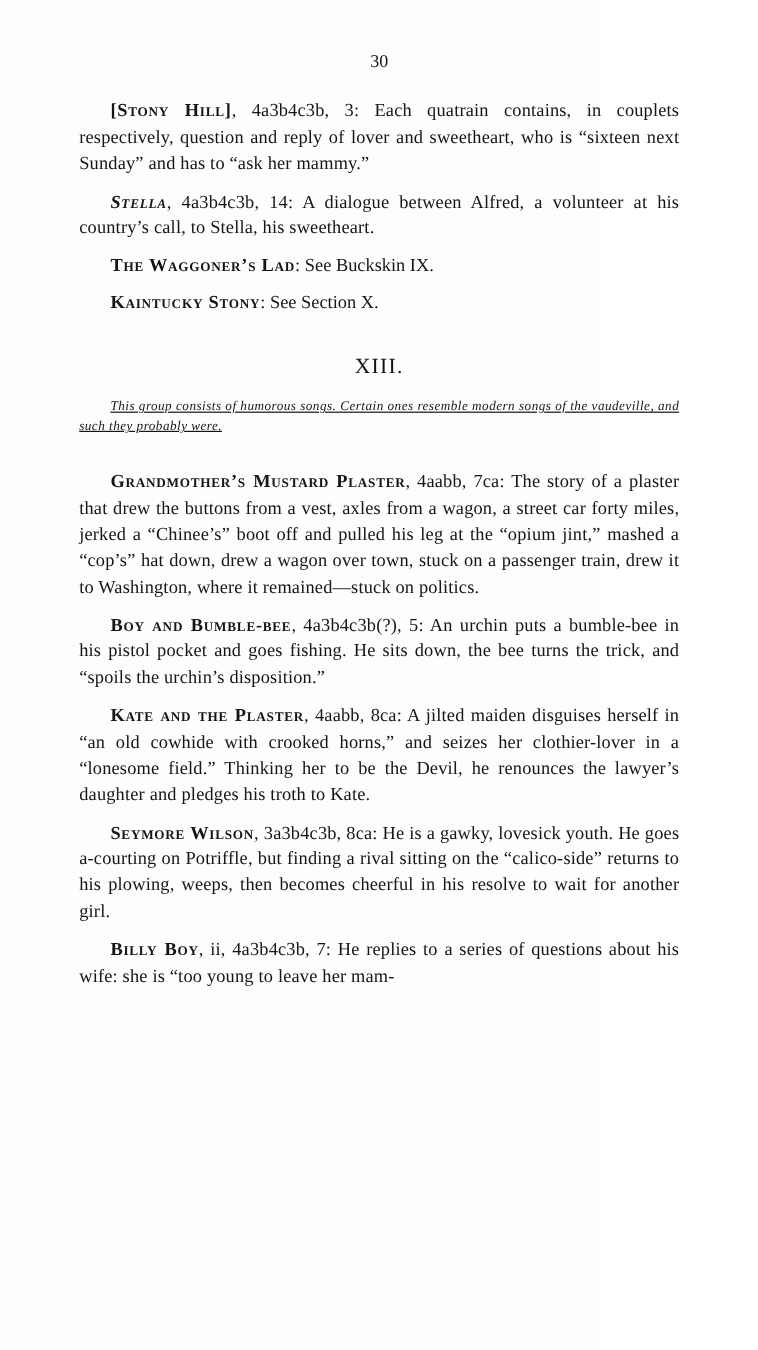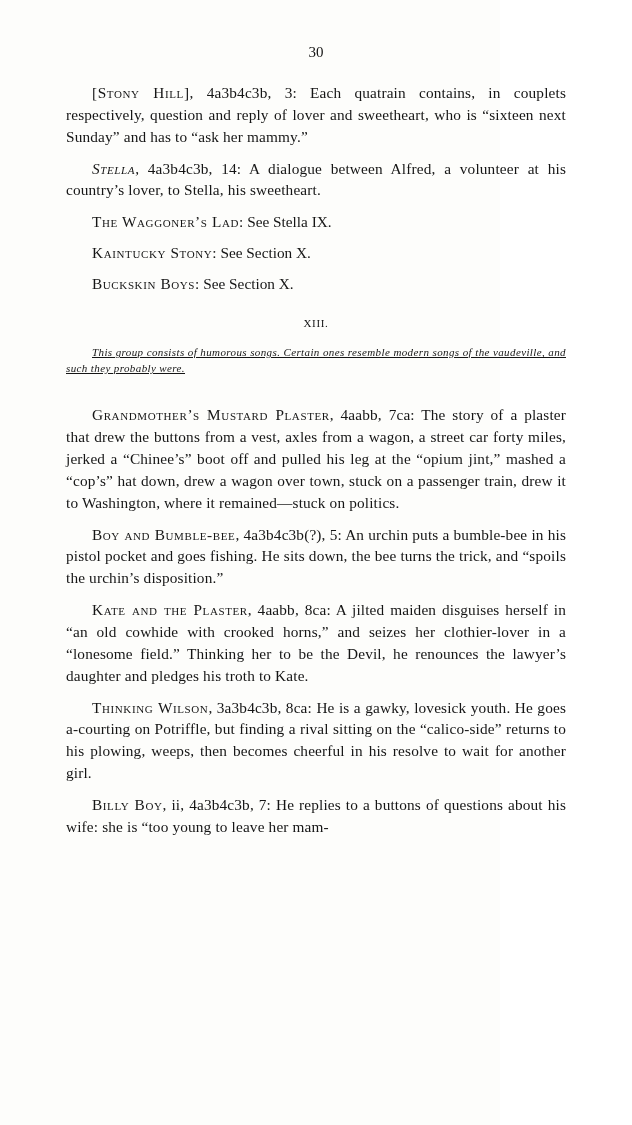--- a/index.html
+++ b/index.html
@@ -52,29 +52,30 @@
     margin: 0 0 1px 0;
     font-size: 15.3px;
     line-height: 1.44;
     text-align: justify;
     text-indent: 26px;
     color: #151515;
   }
   .smallcaps {
     font-variant: small-caps;
     letter-spacing: 0.04em;
+    font-weight: bold;
   }
   .italic {
     font-style: italic;
     margin-top: 27px;
   }
   .section-number {
     margin: 22px 0 16px 0;
     text-align: center;
-    font-size: 11px;
+    font-size: 18px;
     letter-spacing: 0.06em;
     color: #141414;
   }
   .group-note {
     margin: 0 0 14px 0;
     font-size: 11px;
     line-height: 1.45;
     text-align: justify;
     text-indent: 26px;
     font-style: italic;
@@ -92,54 +93,53 @@
 <div class="page">
 
   <div class="page-number">30</div>
 
   <div class="content">
 
     <p class="para"><span class="smallcaps">[Stony Hill]</span><span>, 4a3b4c3b, 3: Each quatrain contains, in couplets respectively, question and reply of lover and sweetheart, who is “sixteen next Sunday” and has to “ask her mammy.”</span></p>
 
     <div class="spacer-sm"></div>
 
-    <p class="para"><span class="smallcaps italic">Stella</span><span>, 4a3b4c3b, 14: A dialogue between Alfred, a volunteer at his country’s lover, to Stella, his sweetheart.</span></p>
+    <p class="para"><span class="smallcaps italic">Stella</span><span>, 4a3b4c3b, 14: A dialogue between Alfred, a volunteer at his country’s call, to Stella, his sweetheart.</span></p>
 
     <div class="spacer-sm"></div>
 
     <div class="block-group">
-      <p class="entry"><span class="smallcaps">The Waggoner’s Lad</span><span>: See Stella IX.</span></p>
+      <p class="entry"><span class="smallcaps">The Waggoner’s Lad</span><span>: See Buckskin IX.</span></p>
 
       <div class="spacer-sm"></div>
 
       <p class="entry"><span class="smallcaps">Kaintucky Stony</span><span>: See Section X.</span></p>
 
       <div class="spacer-sm"></div>
 
-      <p class="entry"><span class="smallcaps">Buckskin Boys</span><span>: See Section X.</span></p>
     </div>
 
     <div class="section-number">XIII.</div>
 
     <p class="group-note">This group consists of humorous songs. Certain ones resemble modern songs of the vaudeville, and such they probably were.</p>
 
     <div class="spacer-md"></div>
 
     <p class="para"><span class="smallcaps">Grandmother’s Mustard Plaster</span><span>, 4aabb, 7ca: The story of a plaster that drew the buttons from a vest, axles from a wagon, a street car forty miles, jerked a “Chinee’s” boot off and pulled his leg at the “opium jint,” mashed a “cop’s” hat down, drew a wagon over town, stuck on a passenger train, drew it to Washington, where it remained—stuck on politics.</span></p>
 
     <div class="spacer-sm"></div>
 
     <p class="para"><span class="smallcaps">Boy and Bumble-bee</span><span>, 4a3b4c3b(?), 5: An urchin puts a bumble-bee in his pistol pocket and goes fishing. He sits down, the bee turns the trick, and “spoils the urchin’s disposition.”</span></p>
 
     <div class="spacer-sm"></div>
 
     <p class="para"><span class="smallcaps">Kate and the Plaster</span><span>, 4aabb, 8ca: A jilted maiden disguises herself in “an old cowhide with crooked horns,” and seizes her clothier-lover in a “lonesome field.” Thinking her to be the Devil, he renounces the lawyer’s daughter and pledges his troth to Kate.</span></p>
 
     <div class="spacer-sm"></div>
 
-    <p class="para"><span class="smallcaps">Thinking Wilson</span><span>, 3a3b4c3b, 8ca: He is a gawky, lovesick youth. He goes a-courting on Potriffle, but finding a rival sitting on the “calico-side” returns to his plowing, weeps, then becomes cheerful in his resolve to wait for another girl.</span></p>
+    <p class="para"><span class="smallcaps">Seymore Wilson</span><span>, 3a3b4c3b, 8ca: He is a gawky, lovesick youth. He goes a-courting on Potriffle, but finding a rival sitting on the “calico-side” returns to his plowing, weeps, then becomes cheerful in his resolve to wait for another girl.</span></p>
 
     <div class="spacer-sm"></div>
 
-    <p class="para"><span class="smallcaps">Billy Boy</span><span>, ii, 4a3b4c3b, 7: He replies to a buttons of questions about his wife: she is “too young to leave her mam-</span></p>
+    <p class="para"><span class="smallcaps">Billy Boy</span><span>, ii, 4a3b4c3b, 7: He replies to a series of questions about his wife: she is “too young to leave her mam-</span></p>
 
   </div>
 </div>
 
 </body></html>

